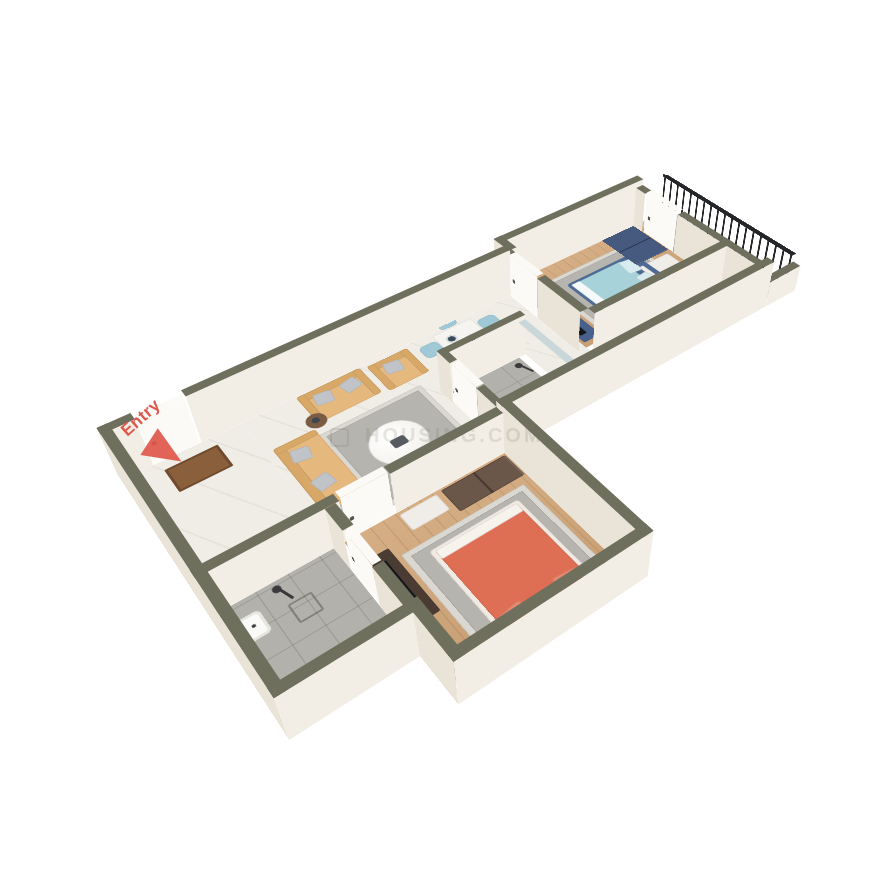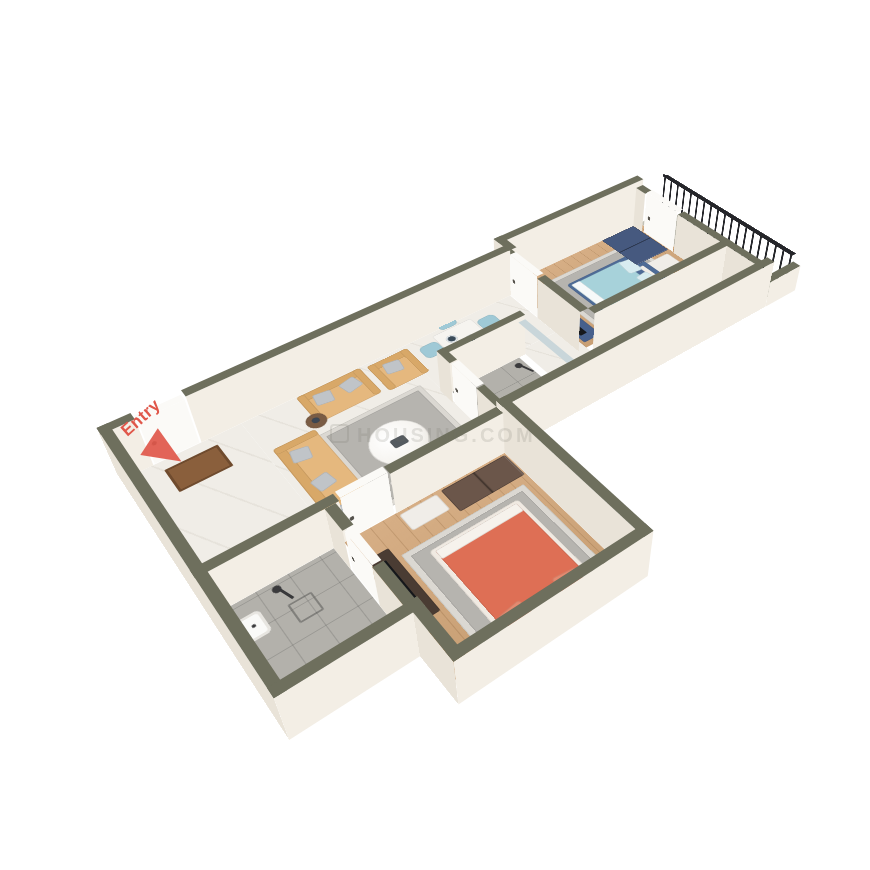--- a/index.html
+++ b/index.html
@@ -7,21 +7,21 @@
   #stage{position:relative;width:870px;height:870px;background:#ffffff;}
   #plan{position:absolute;left:540px;top:420px;width:0;height:0;
     transform-style:preserve-3d;
     transform:perspective(1000px) rotateX(45deg) rotateZ(-38deg) scale(0.88);}
   #plan div{position:absolute;transform-style:preserve-3d;}
   .ov{position:absolute;}
   #entry-label{color:#e0574a;font-weight:bold;font-size:17px;letter-spacing:.5px;
     transform:rotate(-42deg);}
   #entry-arrow{width:0;height:0;border-top:15px solid transparent;border-bottom:17px solid transparent;
     border-left:38px solid #e0574a;transform:rotate(33deg);opacity:.92;}
-  #watermark{display:flex;align-items:flex-start;gap:8px;opacity:.17;color:#6f6f68;}
+  #watermark{display:flex;align-items:flex-end;gap:16px;opacity:.17;color:#6f6f68;}
   #watermark .wm-logo{width:15px;height:15px;border:2px solid #6f6f68;border-radius:4px;}
   #watermark .wm-text{font-size:20px;font-weight:bold;letter-spacing:3px;}
 </style>
 </head>
 <body>
 <div id="stage">
 
   <div id="plan" style="left: 540px; top: 420px; transform: perspective(1000px) rotateX(45deg) rotateZ(-38deg) scale(0.88);">
       <div style="left: -398px; top: -204px; width: 128px; height: 208px; transform: translateZ(0px); background: repeating-linear-gradient(62deg, rgba(205, 199, 188, 0.28) 0px, rgba(205, 199, 188, 0.28) 2px, rgba(0, 0, 0, 0) 2px, rgba(0, 0, 0, 0) 58px), rgb(240, 237, 231);"></div>
       <div style="left: -270px; top: -204px; width: 210px; height: 208px; transform: translateZ(0px); background: repeating-linear-gradient(62deg, rgba(205, 199, 188, 0.28) 0px, rgba(205, 199, 188, 0.28) 2px, rgba(0, 0, 0, 0) 2px, rgba(0, 0, 0, 0) 58px), rgb(240, 237, 231);"></div>

